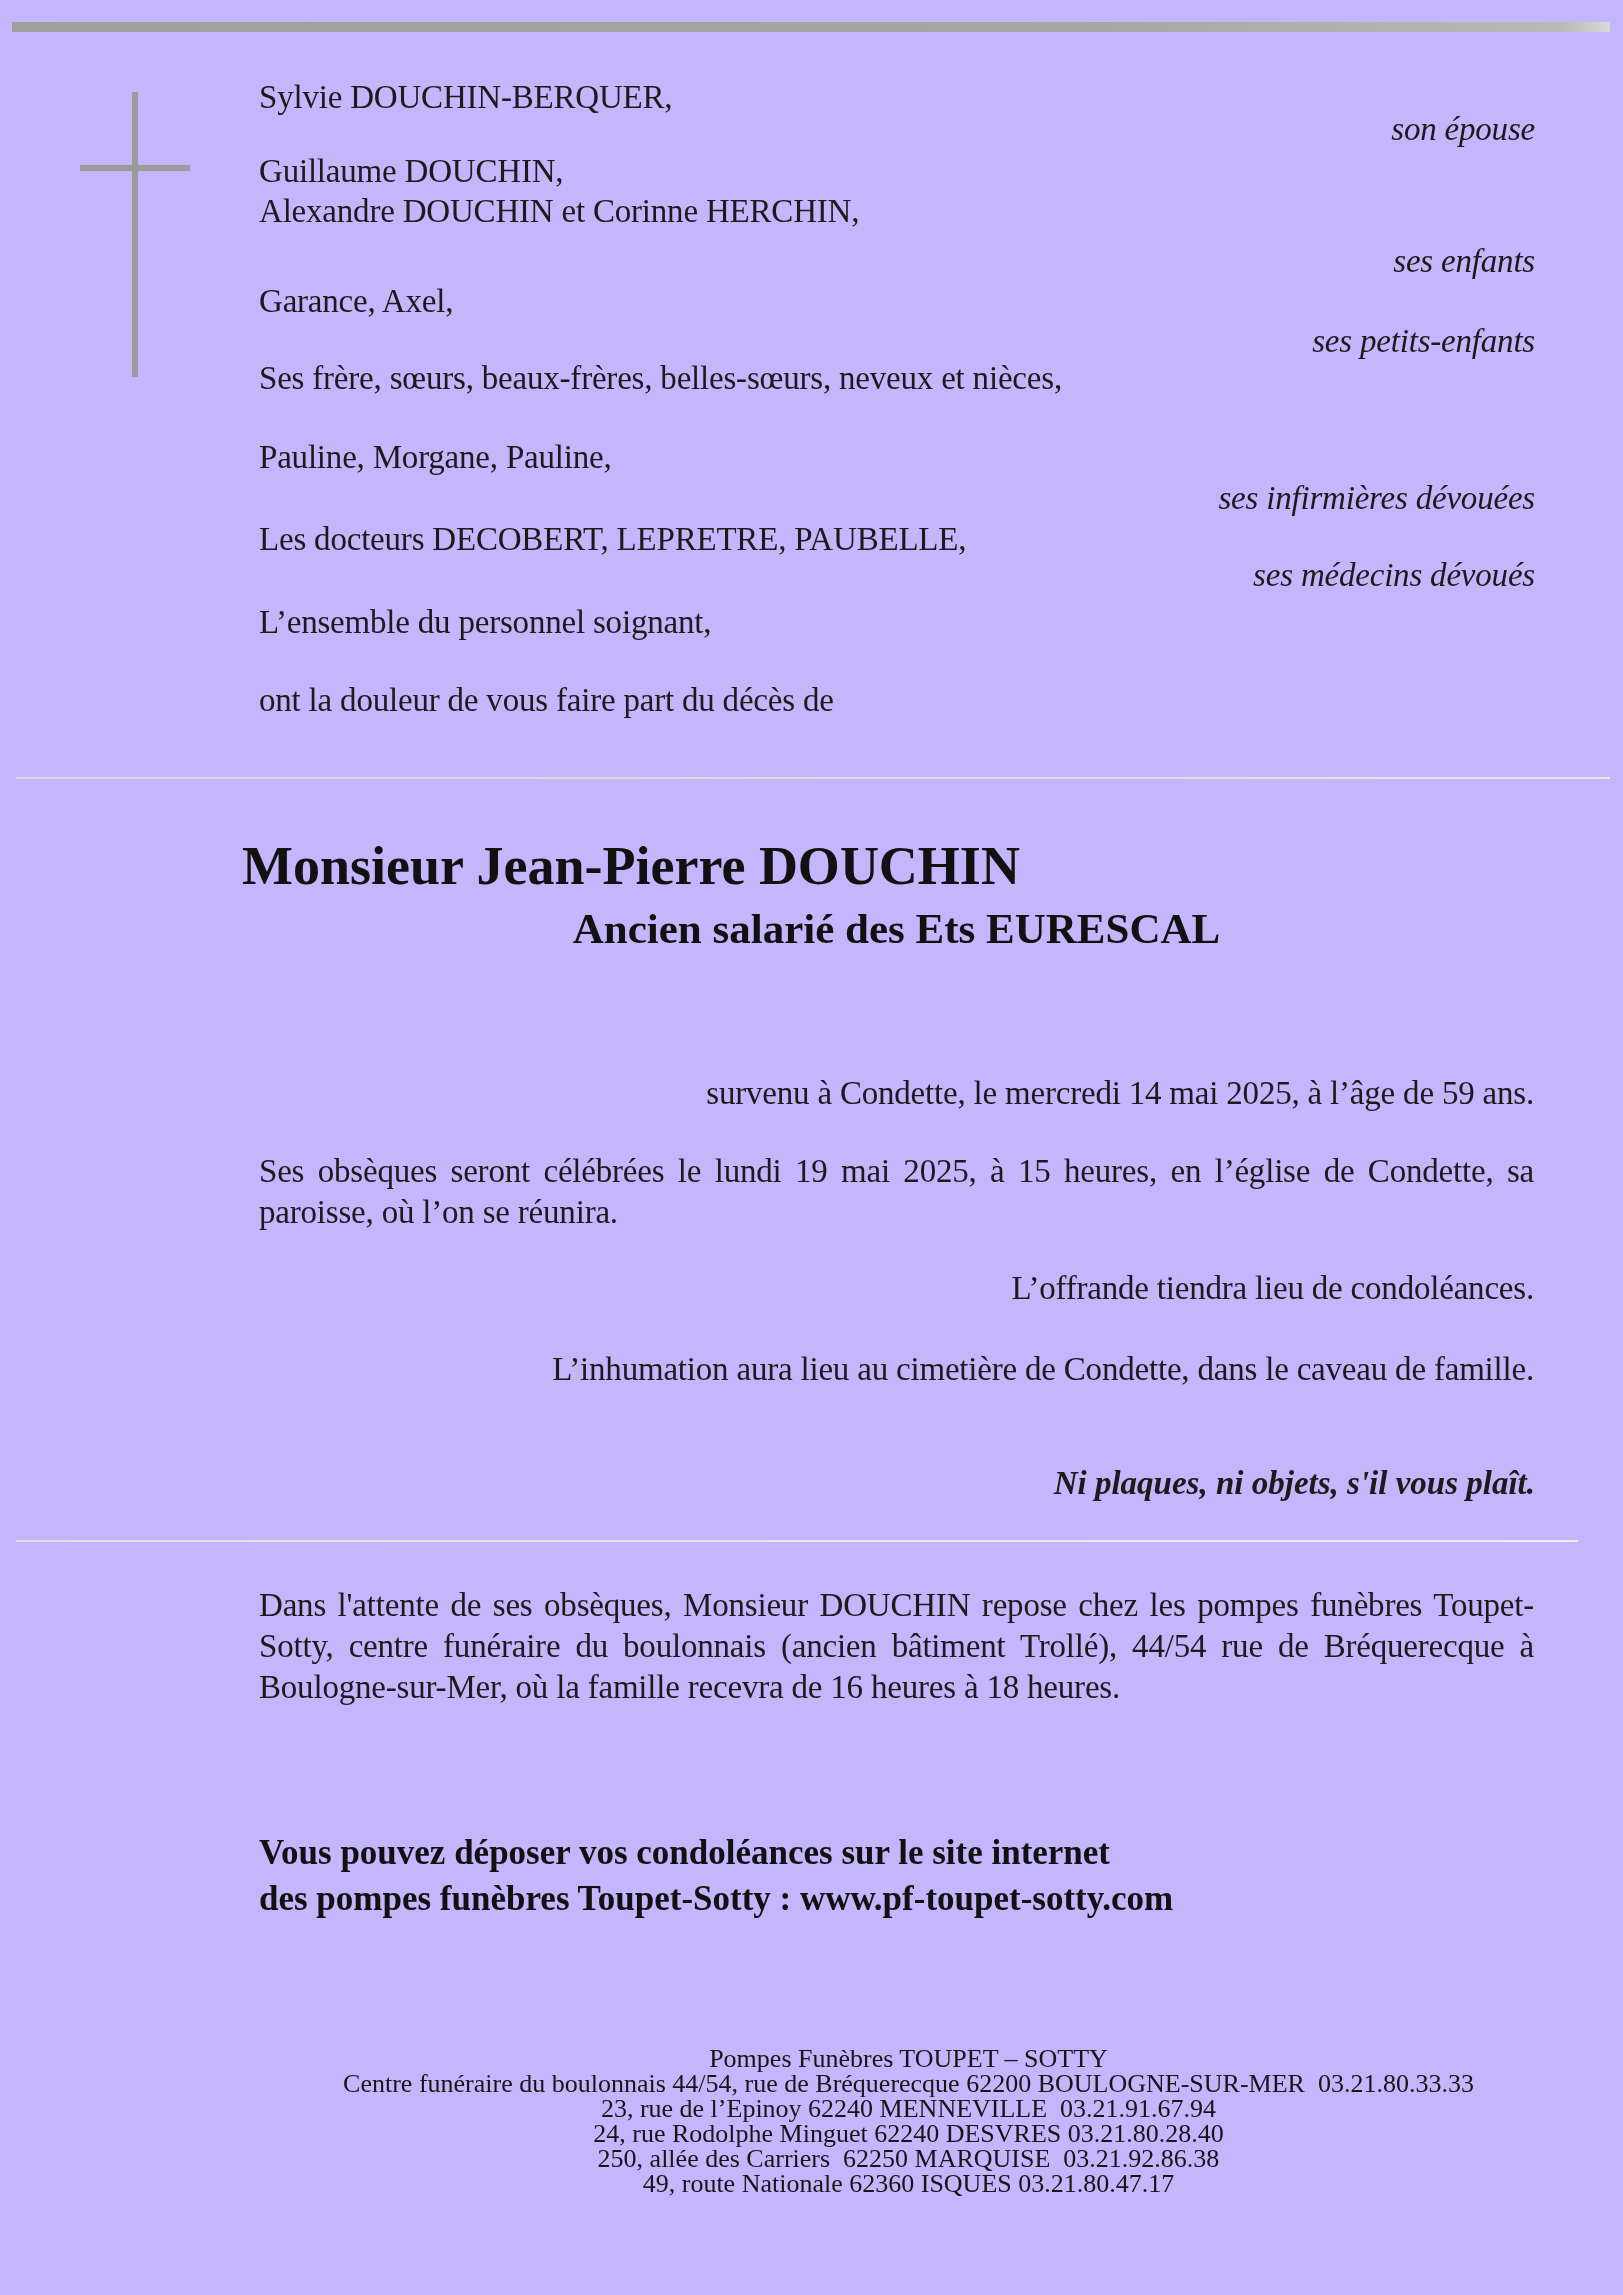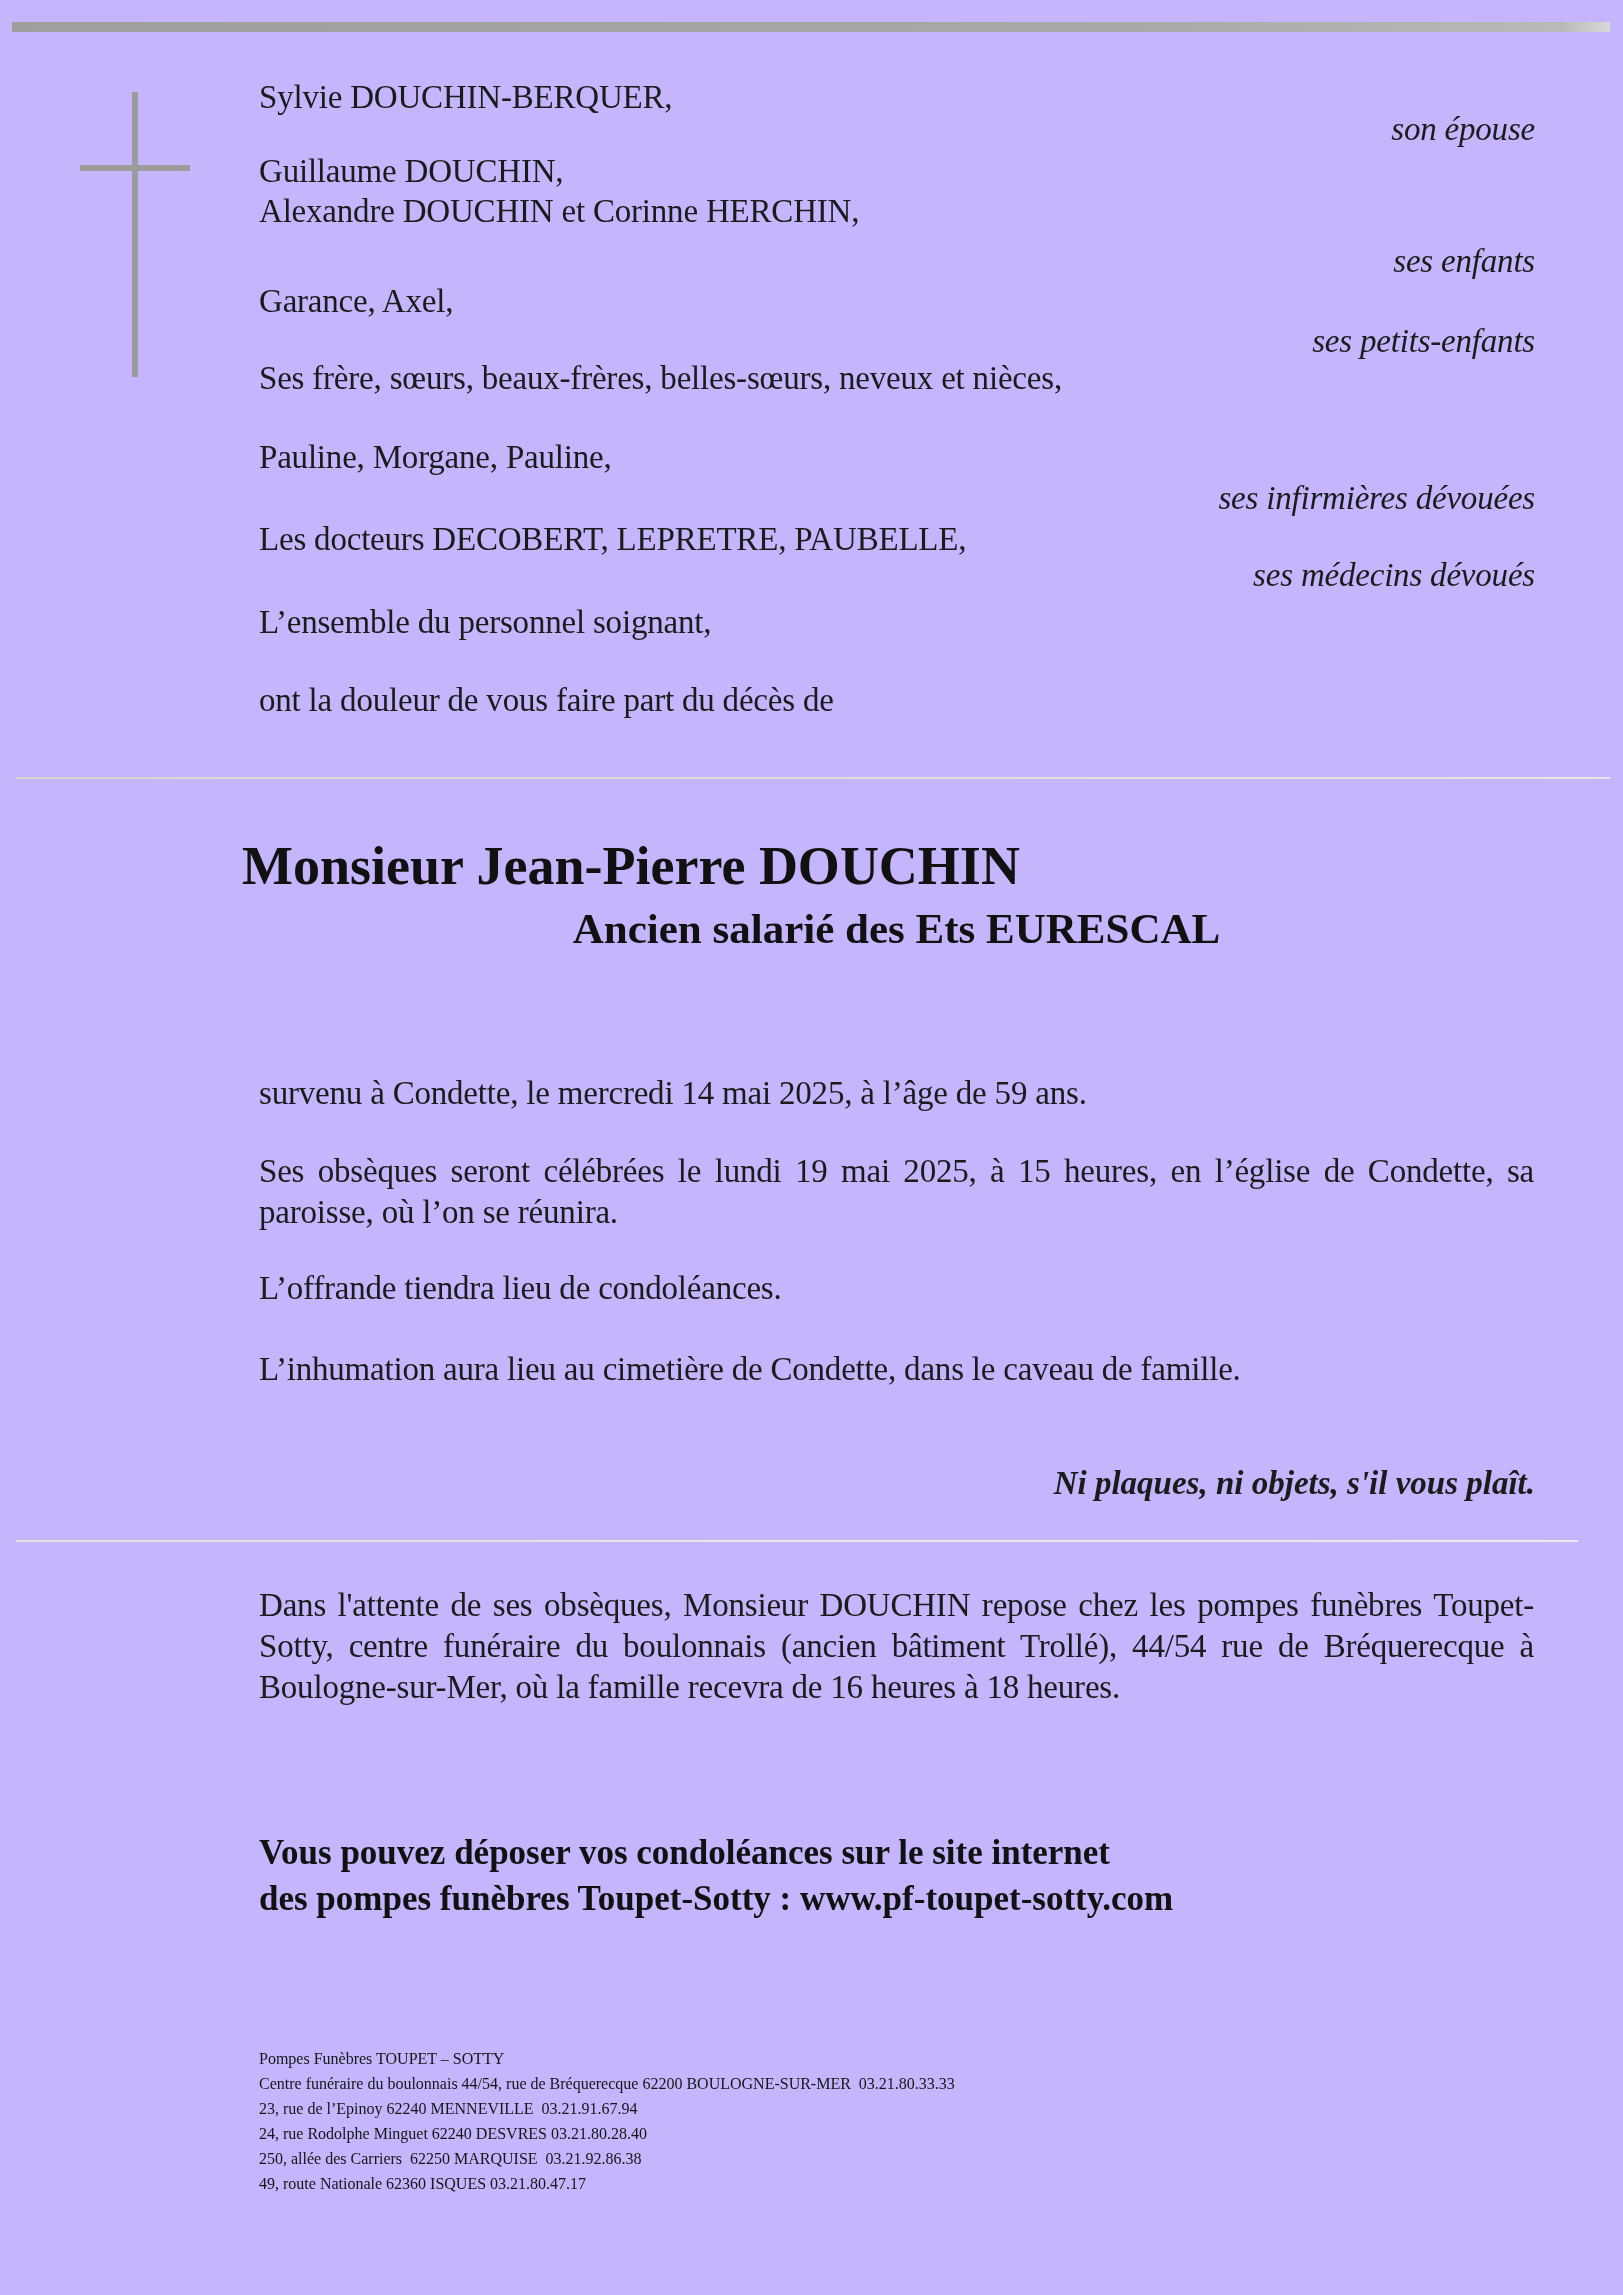--- a/index.html
+++ b/index.html
@@ -28,43 +28,43 @@
   .kin{
     position:absolute;right:89px;
     font-size:33px;line-height:38px;letter-spacing:-0.2px;
     font-style:italic;white-space:nowrap;text-align:left;
   }
   .para{
     position:absolute;left:259px;width:1275px;
     font-size:33px;line-height:41px;letter-spacing:-0.2px;
     text-align:justify;
   }
-  .para.single{text-align:left;white-space:nowrap;}
+  .para.single{text-align:right;white-space:nowrap;}
   .request{
     position:absolute;right:89px;
     font-size:33px;line-height:40px;
     font-weight:bold;font-style:italic;white-space:nowrap;
   }
   .title{
     position:absolute;left:242px;width:1275px;
     font-size:54px;line-height:61px;font-weight:bold;color:#111;
     white-space:nowrap;
   }
   .subtitle{
     position:absolute;left:259px;width:1275px;text-align:center;
     font-size:43px;line-height:48px;font-weight:bold;color:#111;
     white-space:nowrap;
   }
   .condolence{
     position:absolute;left:259px;width:1275px;text-align:left;
     font-size:35px;line-height:46px;font-weight:bold;color:#111;
   }
   .footer{
-    position:absolute;left:259px;width:1299px;
-    font-size:16px;line-height:25px;color:#161616;
+    position:absolute;left:259px;width:1299px;text-align:center;
+    font-size:26px;line-height:25px;color:#161616;
   }
   .footer .f-line{white-space:pre;}
 </style>
 </head>
 <body>
 
 <div class="page">
 
   <div class="scanbar"></div>
 

